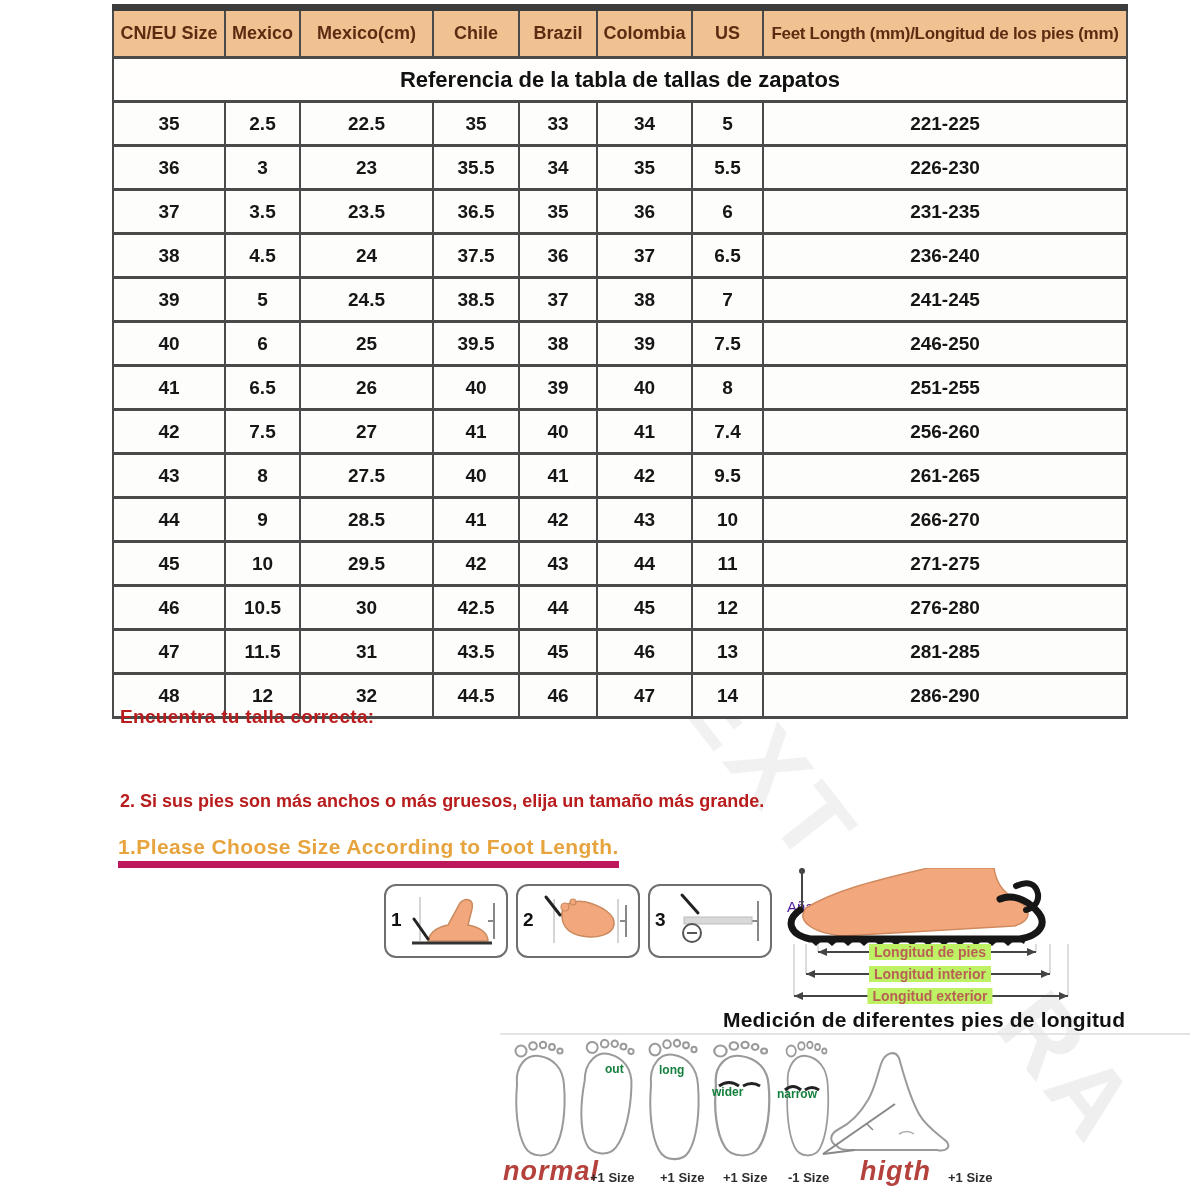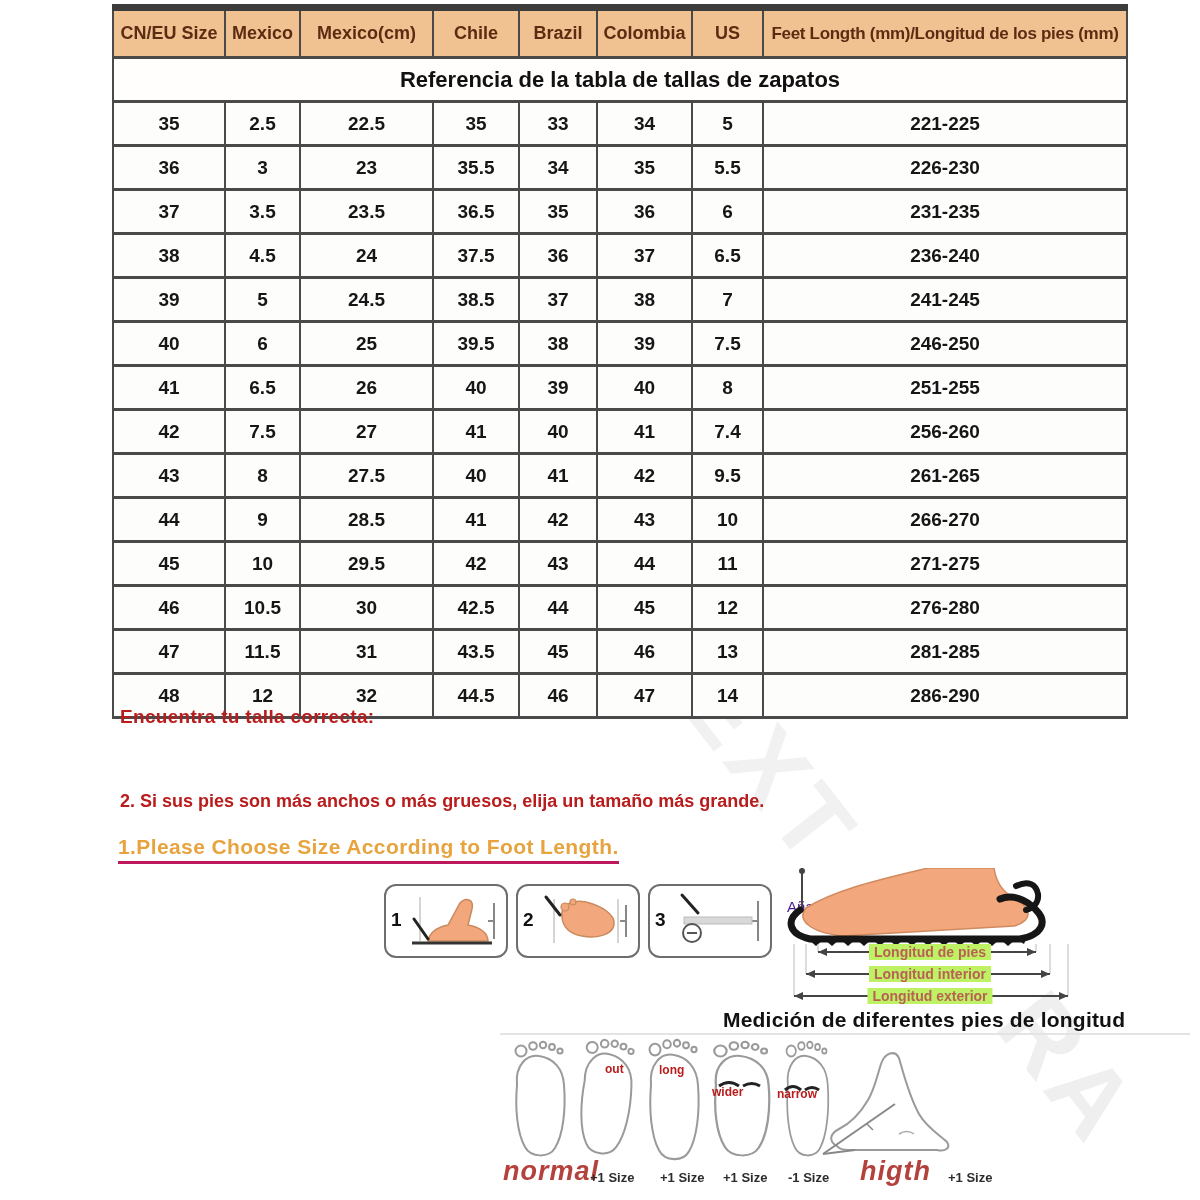--- a/index.html
+++ b/index.html
@@ -36,21 +36,21 @@
     height:41px; background:#fdfdfc; font-size:19px; font-weight:bold; color:#161616;
   }
 
   
   .note { position:absolute; left:120px; font-weight:bold; color:#b91c1c; }
   .note-heading { top:706px; font-size:19px; letter-spacing:0.3px; }
   .note-1 { top:746px; font-size:18px; }
   .note-2 { top:791px; font-size:18px; }
   .english-heading {
     position:absolute; left:118px; top:835px; font-size:21px; font-weight:bold;
-    color:#e7a43e; border-bottom:3px solid #be185d; padding-bottom:2px; letter-spacing:0.4px;
+    color:#e7a43e; border-bottom:7px solid #be185d; padding-bottom:2px; letter-spacing:0.4px;
   }
 
   
   .add-label { position:absolute; left:787px; top:851px; font-size:15px; font-weight:normal; color:#4c1d95;margin-top:47px; }
   .shoe-svg { position:absolute; left:780px; top:868px; }
   .measure-svg { position:absolute; left:778px; top:944px; }
   .measure-label {
     position:absolute; left:930px; transform:translateX(-50%);
     font-size:14px; font-weight:bold; color:#b96055; background:#bef264; padding:0 5px; white-space:nowrap;
   }
@@ -62,21 +62,21 @@
     position:relative; width:120px; height:70px; background:#fff;
     border:2.5px solid #6e6e6e; border-radius:12px;
   }
   .step-num { position:absolute; left:5px; top:23px; font-size:19px; font-weight:bold; color:#111; }
   .step-box svg { position:absolute; left:20px; top:3px; }
 
   
   .medicion { position:absolute; left:723px; top:1008px; font-size:21px; font-weight:bold; color:#111; letter-spacing:0.2px; }
   .divider { position:absolute; left:500px; top:1033px; width:690px; height:2px; background:#e4e4e4; }
   .feet-svg { position:absolute; left:495px; top:1036px; }
-  .foot-label { position:absolute; font-size:12px; font-weight:bold; color:#b91c1c; }
+  .foot-label { position:absolute; font-size:12px; font-weight:bold; color:#15803d; }
   .fl-out    { left:605px; top:1062px; }
   .fl-long   { left:659px; top:1063px; }
   .fl-wider  { left:712px; top:1085px; }
   .fl-narrow { left:777px; top:1087px; }
   .caption { position:absolute; top:1166px; font-size:13px; font-weight:bold; color:#2c2c2c; }
   .caption-accent { font-size:27px; font-style:italic; color:#b5413c; top:1156px; letter-spacing:1px; }
   .cap-0 { left:503px; }
   .cap-1 { left:590px; top:1170px; }
   .cap-2 { left:660px; top:1170px; }
   .cap-3 { left:723px; top:1170px; }

